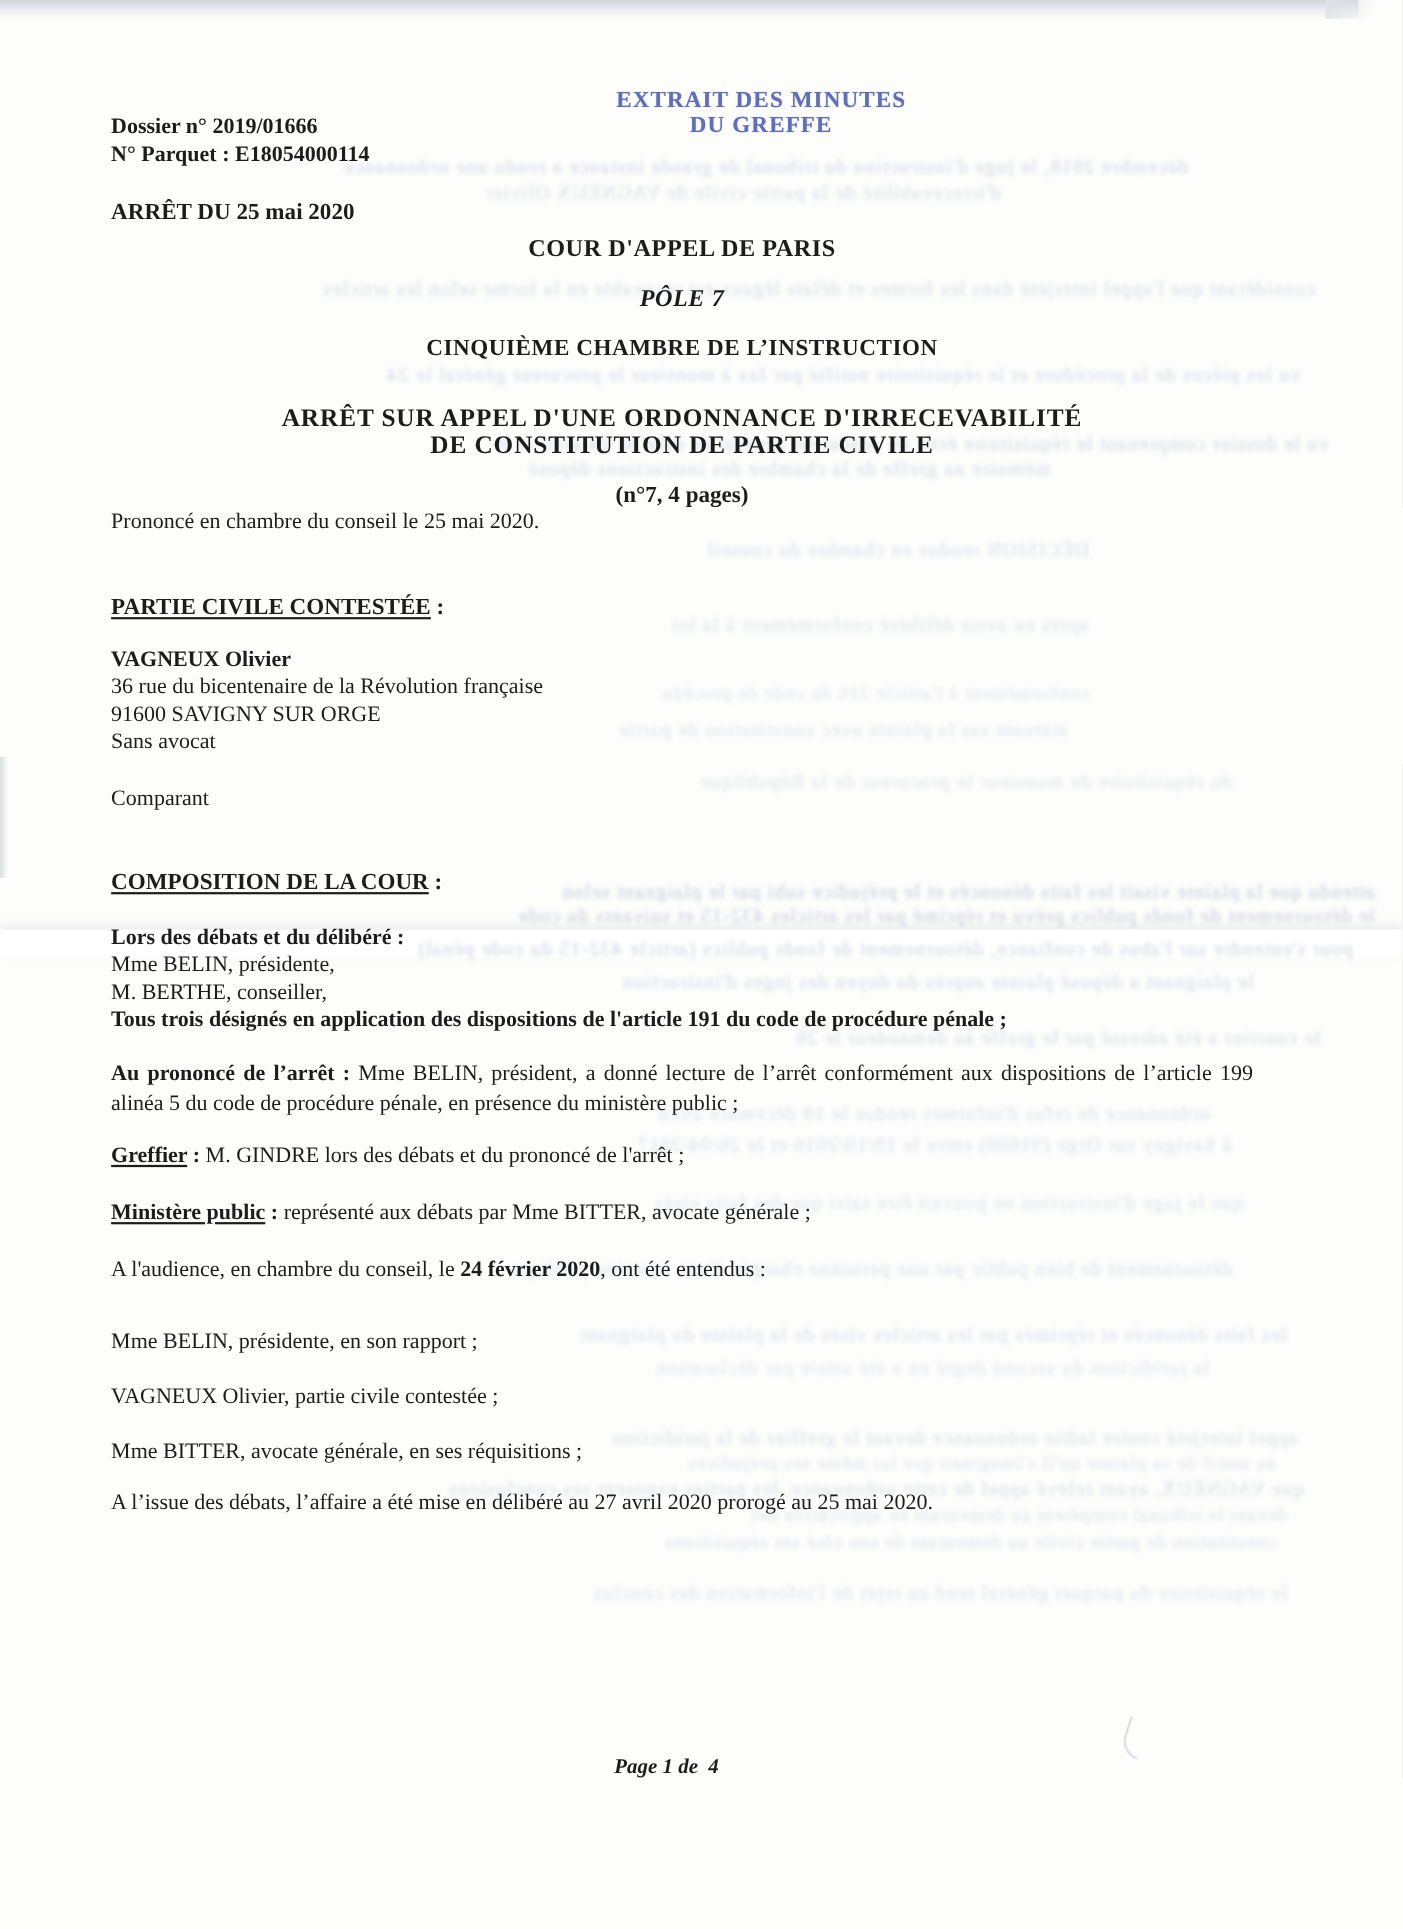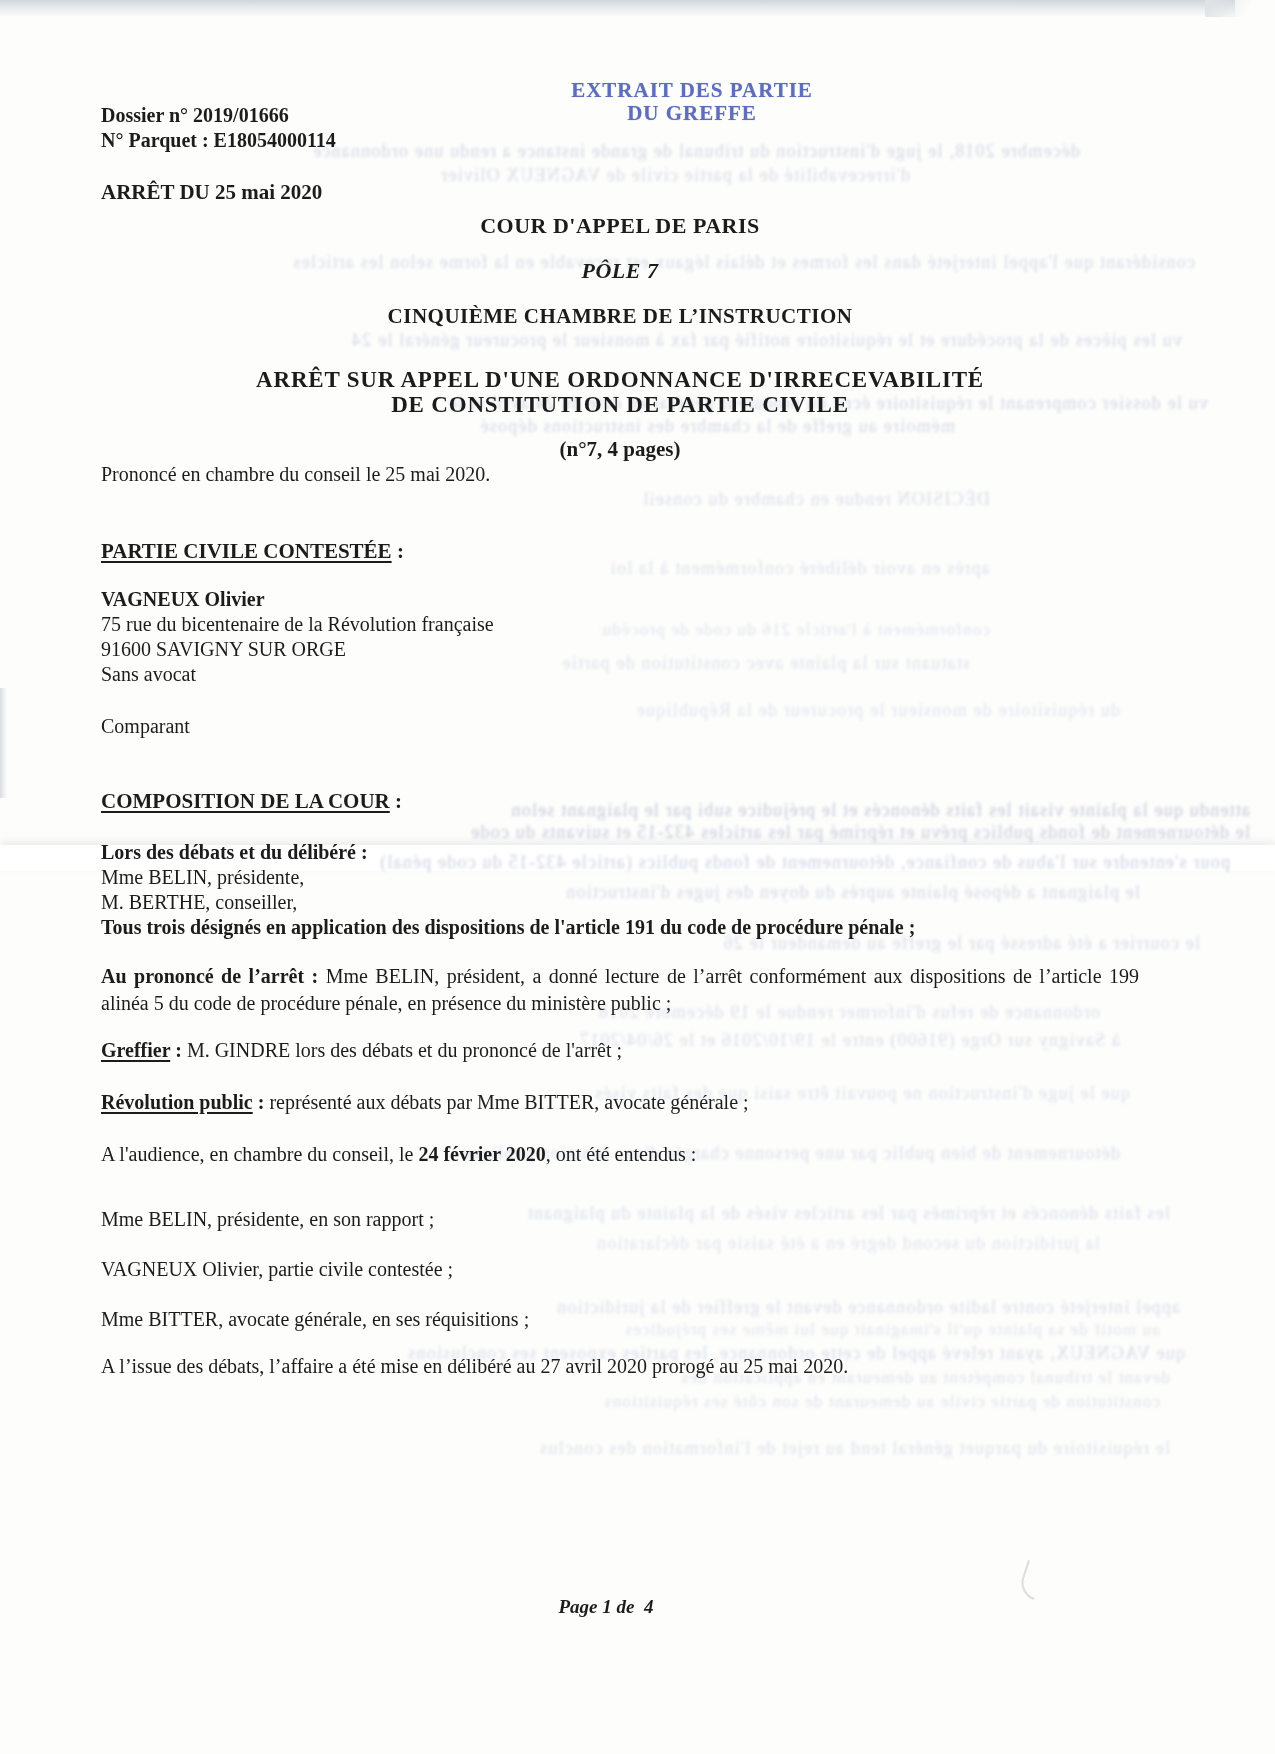--- a/index.html
+++ b/index.html
@@ -132,21 +132,21 @@
       <div class="bleed-line" style="top: 1233px; left: 480px; width: 620px; font-size: 18px; opacity: 0.2;">la juridiction du second degré en a été saisie par déclaration</div>
       <div class="bleed-line" style="top: 1297px; left: 430px; width: 750px; font-size: 18px; opacity: 0.24;">appel interjeté contre ladite ordonnance devant le greffier de la juridiction</div>
       <div class="bleed-line" style="top: 1320px; left: 520px; width: 640px; font-size: 17px; opacity: 0.2;">au motif de sa plainte qu'il s'imaginait que lui même ses préjudices</div>
       <div class="bleed-line" style="top: 1343px; left: 95px; width: 1090px; font-size: 18px; opacity: 0.26;">que VAGNEUX, ayant relevé appel de cette ordonnance, les parties exposent ses conclusions</div>
       <div class="bleed-line" style="top: 1368px; left: 600px; width: 570px; font-size: 17px; opacity: 0.22;">devant le tribunal compétent au demeurant en application des</div>
       <div class="bleed-line" style="top: 1392px; left: 500px; width: 660px; font-size: 17px; opacity: 0.22;">constitution de partie civile au demeurant de son côté ses réquisitions</div>
       <div class="bleed-line" style="top: 1438px; left: 540px; width: 630px; font-size: 18px; opacity: 0.22;">le réquisitoire du parquet général tend au rejet de l'information des conclusions</div>
     </div>
 
   <div class="stamp">
-    <div>EXTRAIT DES PARTIE</div>
+    <div>EXTRAIT DES MINUTES</div>
     <div>DU GREFFE</div>
   </div>
 
   <div class="col">
 
     <div class="meta-line">Dossier n° 2019/01666</div>
     <div class="meta-line">N° Parquet : E18054000114</div>
 
     <div class="arret-date">ARRÊT DU 25 mai 2020</div>
 
@@ -159,41 +159,41 @@
       <div>DE CONSTITUTION DE PARTIE CIVILE</div>
     </div>
     <div class="subtitle center">(n°7, 4 pages)</div>
 
     <div class="pronounce">Prononcé en chambre du conseil le 25 mai 2020.</div>
 
     <div class="sec-heading partie-heading"><span class="u">PARTIE CIVILE CONTESTÉE</span><span> :</span></div>
 
     <div class="vagneux-block">
       <div class="b">VAGNEUX Olivier</div>
-      <div>75 rue du bicentenaire de la Révolution française</div>
+      <div>36 rue du bicentenaire de la Révolution française</div>
       <div>91600 SAVIGNY SUR ORGE</div>
       <div>Sans avocat</div>
     </div>
 
     <div class="comparant">Comparant</div>
 
     <div class="sec-heading composition-heading"><span class="u">COMPOSITION DE LA COUR</span><span> :</span></div>
 
     <div class="lors-block">
       <div class="b">Lors des débats et du délibéré :</div>
       <div>Mme BELIN, présidente,</div>
       <div>M. BERTHE, conseiller,</div>
       <div class="b">Tous trois désignés en application des dispositions de l'article 191 du code de procédure pénale ;</div>
     </div>
 
     <div class="au-prononce"><span class="b">Au prononcé de l’arrêt :</span><span> Mme BELIN, président, a donné lecture de l’arrêt conformément aux dispositions de l’article 199 alinéa 5 du code de procédure pénale, en présence du ministère public ;</span></div>
 
     <div class="greffier"><span class="b u">Greffier</span><span class="b"> : </span><span>M. GINDRE lors des débats et du prononcé de l'arrêt ;</span></div>
 
-    <div class="ministere"><span class="b u">Révolution public</span><span class="b"> : </span><span>représenté aux débats par Mme BITTER, avocate générale ;</span></div>
+    <div class="ministere"><span class="b u">Ministère public</span><span class="b"> : </span><span>représenté aux débats par Mme BITTER, avocate générale ;</span></div>
 
 
     <div class="audience"><span>A l'audience, en chambre du conseil, le </span><span class="b">24 février 2020</span><span>, ont été entendus :</span></div>
 
     <div class="p26">Mme BELIN, présidente, en son rapport ;</div>
     <div class="p25">VAGNEUX Olivier, partie civile contestée ;</div>
     <div class="p25">Mme BITTER, avocate générale, en ses réquisitions ;</div>
     <div class="p22">A l’issue des débats, l’affaire a été mise en délibéré au 27 avril 2020 prorogé au 25 mai 2020.</div>
 
   </div>

